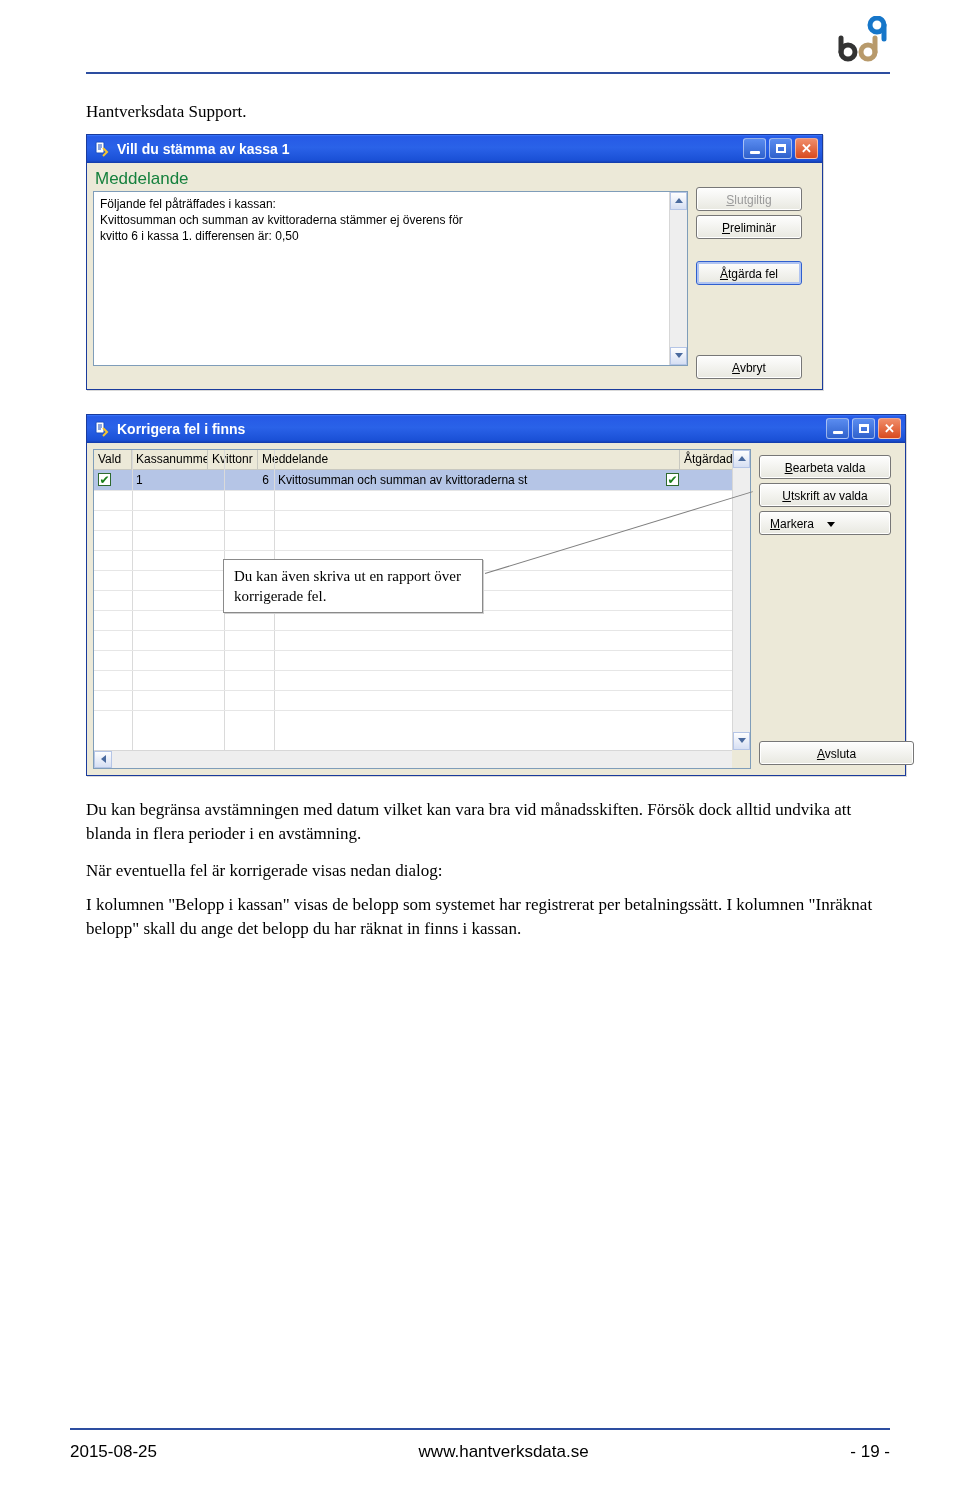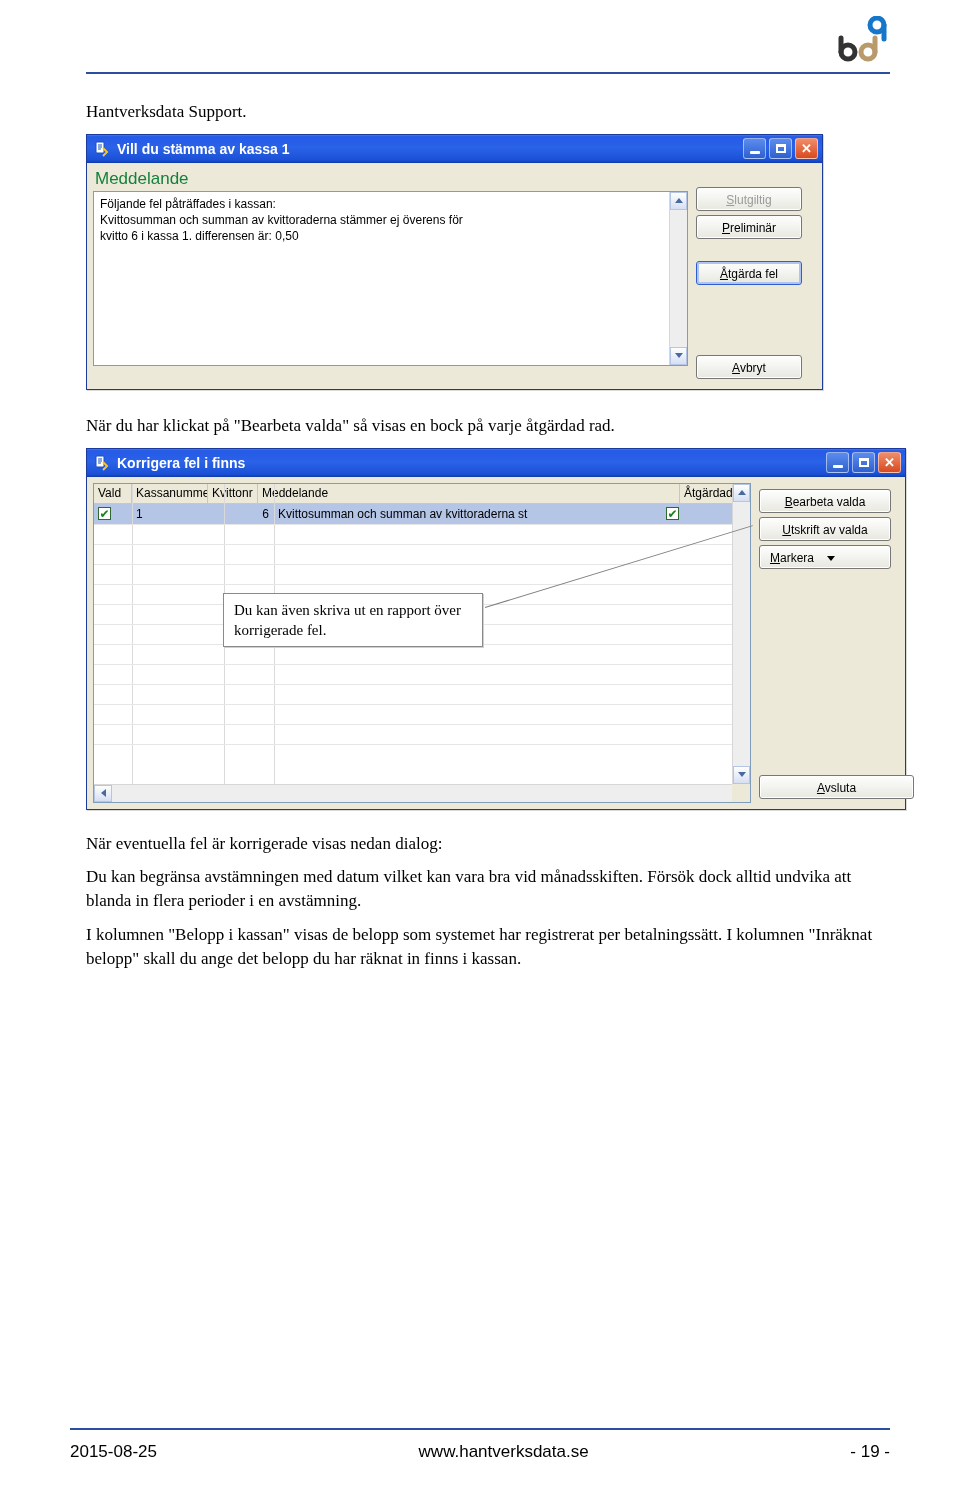--- a/index.html
+++ b/index.html
@@ -257,21 +257,20 @@
           <button class="xp-btn"><span class="ul">P</span>reliminär</button>
           <div style="height:14px"></div>
           <button class="xp-btn focused"><span class="ul">Å</span>tgärda fel</button>
           <div style="height:62px"></div>
           <button class="xp-btn"><span class="ul">A</span>vbryt</button>
         </div>
       </div>
     </div>
   </div>
 
-  <p class="body-text">När du har klickat på "Bearbeta valda" så visas en bock på varje åtgärdad rad.</p>
 
   <div class="xp-window dlg2">
     <div class="xp-titlebar">
       <span class="title-icon">
         <svg width="18" height="18" viewBox="0 0 18 18">
           <rect x="3" y="2" width="8" height="11" rx="1" fill="#fff" stroke="#1b4fbf"></rect>
           <path d="M5 5h4M5 7h4M5 9h3" stroke="#1b4fbf" stroke-width="1"></path>
           <path d="M10 8l4 4-4 4" fill="none" stroke="#f4c430" stroke-width="2"></path>
         </svg>
       </span>
@@ -359,22 +358,22 @@
         </div>
 
         <div class="callout" style="left:130px; top:110px; width:260px;">
           <span>Du kan även skriva ut en rapport över korrigerade fel.</span>
         </div>
         <div class="callout-line" style="left:392px; top:124px; width:280px; transform:rotate(-17deg);"></div>
       </div>
     </div>
   </div>
 
+  <p class="body-text" style="margin-top:8px">Du kan begränsa avstämningen med datum vilket kan vara bra vid månadsskiften. Försök dock alltid undvika att blanda in flera perioder i en avstämning.</p>
   <p class="body-text" style="margin-top:14px">När eventuella fel är korrigerade visas nedan dialog:</p>
-  <p class="body-text" style="margin-top:8px">Du kan begränsa avstämningen med datum vilket kan vara bra vid månadsskiften. Försök dock alltid undvika att blanda in flera perioder i en avstämning.</p>
   <p class="body-text" style="margin-top:0">I kolumnen "Belopp i kassan" visas de belopp som systemet har registrerat per betalningssätt. I kolumnen "Inräknat belopp" skall du ange det belopp du har räknat in finns i kassan.</p>
 
   <div class="footer">
     <span>2015-08-25</span>
     <span>www.hantverksdata.se</span>
     <span>- 19 -</span>
   </div>
 </div>
 
 </body></html>

